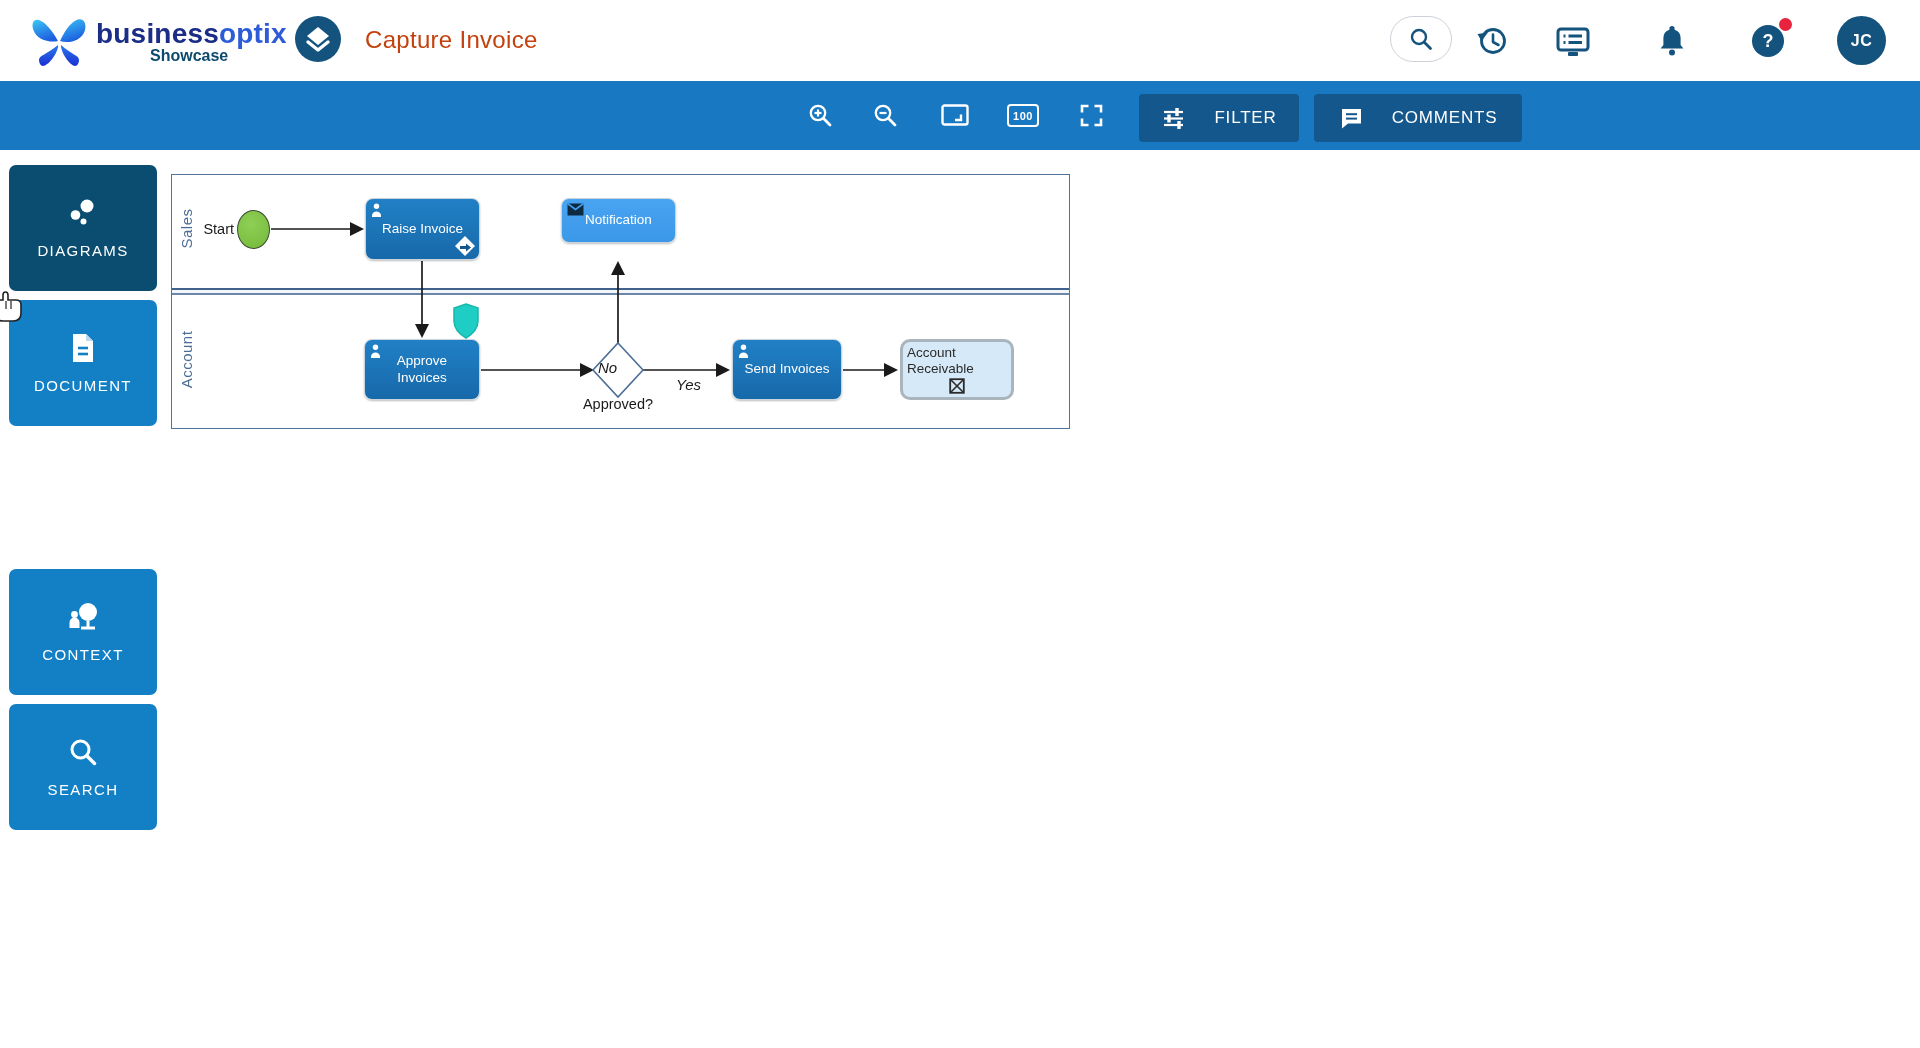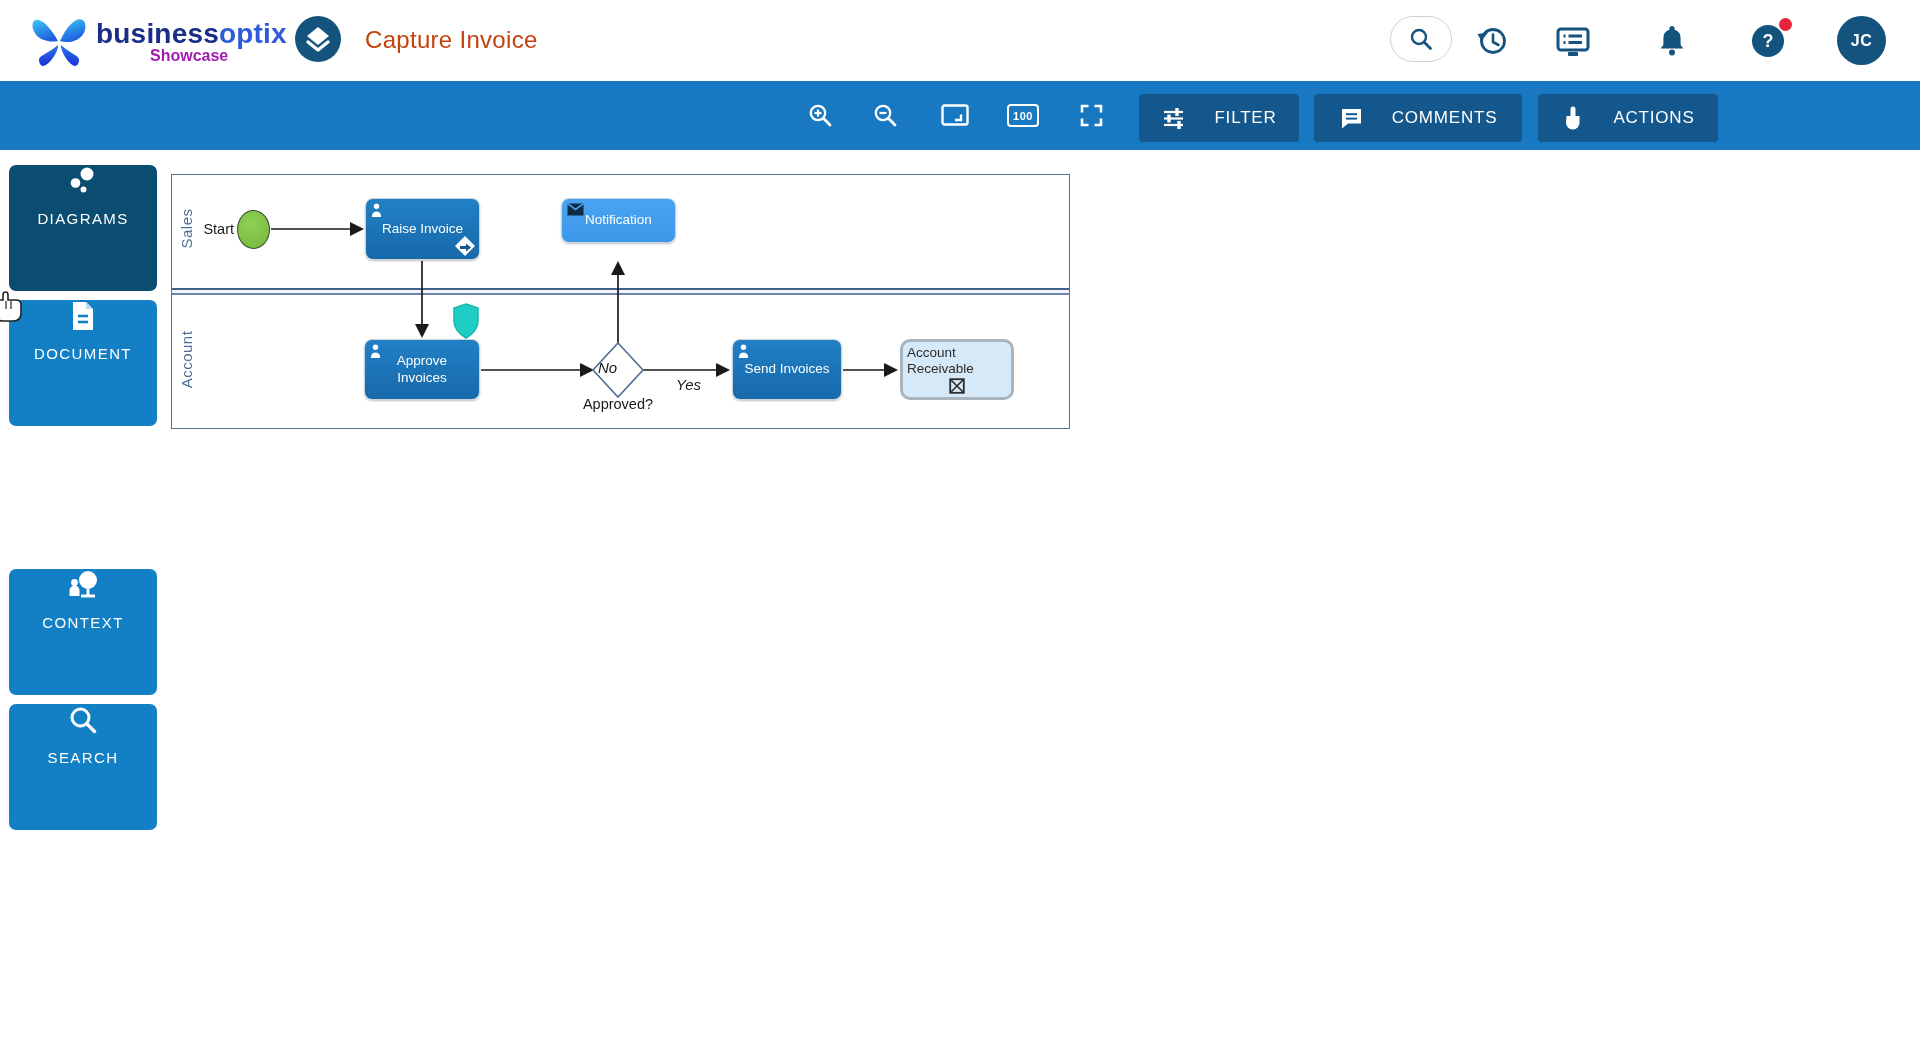--- a/index.html
+++ b/index.html
@@ -5,21 +5,21 @@
   * { box-sizing: border-box; margin: 0; padding: 0; }
   html,body { width:1920px; height:1048px; overflow:hidden; background:#fff;
               font-family:"Liberation Sans", sans-serif; }
   #stage { position:absolute; left:0; top:0; width:1920px; height:1048px; }
 
   
   .header { position:absolute; left:0; top:0; width:1920px; height:81px; background:#ffffff; }
   .brand-text { position:absolute; left:96px; top:18px; font-size:28px; font-weight:bold; letter-spacing:0.2px; }
   .brand-text .b1 { color:#1b2d86; }
   .brand-text .b2 { color:#2e5bd8; }
-  .brand-sub { position:absolute; left:150px; top:47px; font-size:16px; font-weight:bold; color:#a21caf; }
+  .brand-sub { position:absolute; left:150px; top:47px; font-size:16px; font-weight:bold; color:#0c4a6e; }
   .module-circle { position:absolute; left:295px; top:16px; width:46px; height:46px; border-radius:50%;
                    background:#15537f; display:flex; align-items:center; justify-content:center; }
   .page-title { position:absolute; left:365px; top:26px; font-size:24px; color:#c2410c; font-weight:500; letter-spacing:0.3px; }
 
   .hdr-ico { position:absolute; display:flex; align-items:center; justify-content:center; cursor:pointer; }
   .search-pill { left:1390px; top:16px; width:62px; height:46px; border:1.5px solid #ccd2d8; border-radius:23px; background:#fff; }
   .help-circle { left:1752px; top:25px; width:32px; height:32px; border-radius:50%; background:#14537d;
                  color:#fff; font-size:18px; font-weight:bold; }
   .help-dot { position:absolute; left:1779px; top:18px; width:13px; height:13px; border-radius:50%; background:#e8233d; }
   .avatar { left:1837px; top:16px; width:49px; height:49px; border-radius:50%; background:#14537d;
@@ -29,21 +29,21 @@
   .toolbar { position:absolute; left:0; top:81px; width:1920px; height:69px; background:#1878c2; }
   .tb-ico { position:absolute; top:0; height:69px; display:flex; align-items:center; justify-content:center; cursor:pointer; }
   .zoom-badge { width:32px; height:23px; border:2px solid #fff; border-radius:4px; color:#fff;
                 font-size:11px; font-weight:bold; display:flex; align-items:center; justify-content:center; letter-spacing:0.5px; }
   .tb-btn { position:absolute; top:13px; height:48px; background:#14578c; border:none; border-radius:4px;
             color:#fff; font-family:"Liberation Sans", sans-serif; font-size:17px; letter-spacing:0.8px;
             display:flex; align-items:center; justify-content:center; gap:28px; cursor:pointer; }
 
   
   .tile { position:absolute; left:9px; width:148px; height:126px; background:#1380c5; border-radius:7px;
-          display:flex; flex-direction:column; align-items:center; gap:13px;
+          display:flex; flex-direction:column; align-items:center; justify-content:center; gap:13px;
           color:#fff; cursor:pointer; }
   .tile.active { background:#0b4d70; }
   .tile .tlabel { font-size:15px; letter-spacing:1.4px; font-weight:500; }
 
   
   .pool { position:absolute; left:171px; top:174px; width:899px; height:255px; border:1.5px solid #52749b; background:#fff; }
   .lane-divider { position:absolute; left:0; top:113px; width:100%; height:7px;
                   border-top:2px solid #41628c; border-bottom:2px solid #6c86a8; background:#f2f5f9; }
   .lane-label { position:absolute; color:#4c6e96; font-size:15px; letter-spacing:0.5px;
                 transform:rotate(-90deg); transform-origin:center; white-space:nowrap; }
@@ -204,27 +204,20 @@
 
     <button class="tb-btn" style="left:1314px;width:208px;">
       <svg width="25" height="25" viewBox="0 0 25 25">
         <path d="M3 3 h19 v14.5 h-13 l-6 5 z" fill="#fff"></path>
         <line x1="7" y1="8.2" x2="18" y2="8.2" stroke="#14578c" stroke-width="2"></line>
         <line x1="7" y1="12.6" x2="18" y2="12.6" stroke="#14578c" stroke-width="2"></line>
       </svg>
       <span>COMMENTS</span>
     </button>
 
-    <button class="tb-btn" style="left:1538px;width:180px;">
-      <svg width="24" height="27" viewBox="0 0 24 27">
-        <rect x="9.5" y="1.5" width="5" height="13" rx="2.5" fill="#fff"></rect>
-        <path d="M5.5 11 h13 v7 a6.5 6.5 0 0 1 -6.5 6.5 h-0.5 A6.5 6.5 0 0 1 5 18 z" fill="#fff"></path>
-      </svg>
-      <span>ACTIONS</span>
-    </button>
   </div>
 
   <div class="tile active" style="top:165px;">
     <svg width="34" height="32" viewBox="0 0 34 32">
       <circle cx="21" cy="9" r="6.5" fill="#fff"></circle>
       <circle cx="9.5" cy="18" r="4.8" fill="#fff"></circle>
       <circle cx="17.5" cy="24.5" r="3" fill="#fff"></circle>
     </svg>
     <div class="tlabel">DIAGRAMS</div>
   </div>

